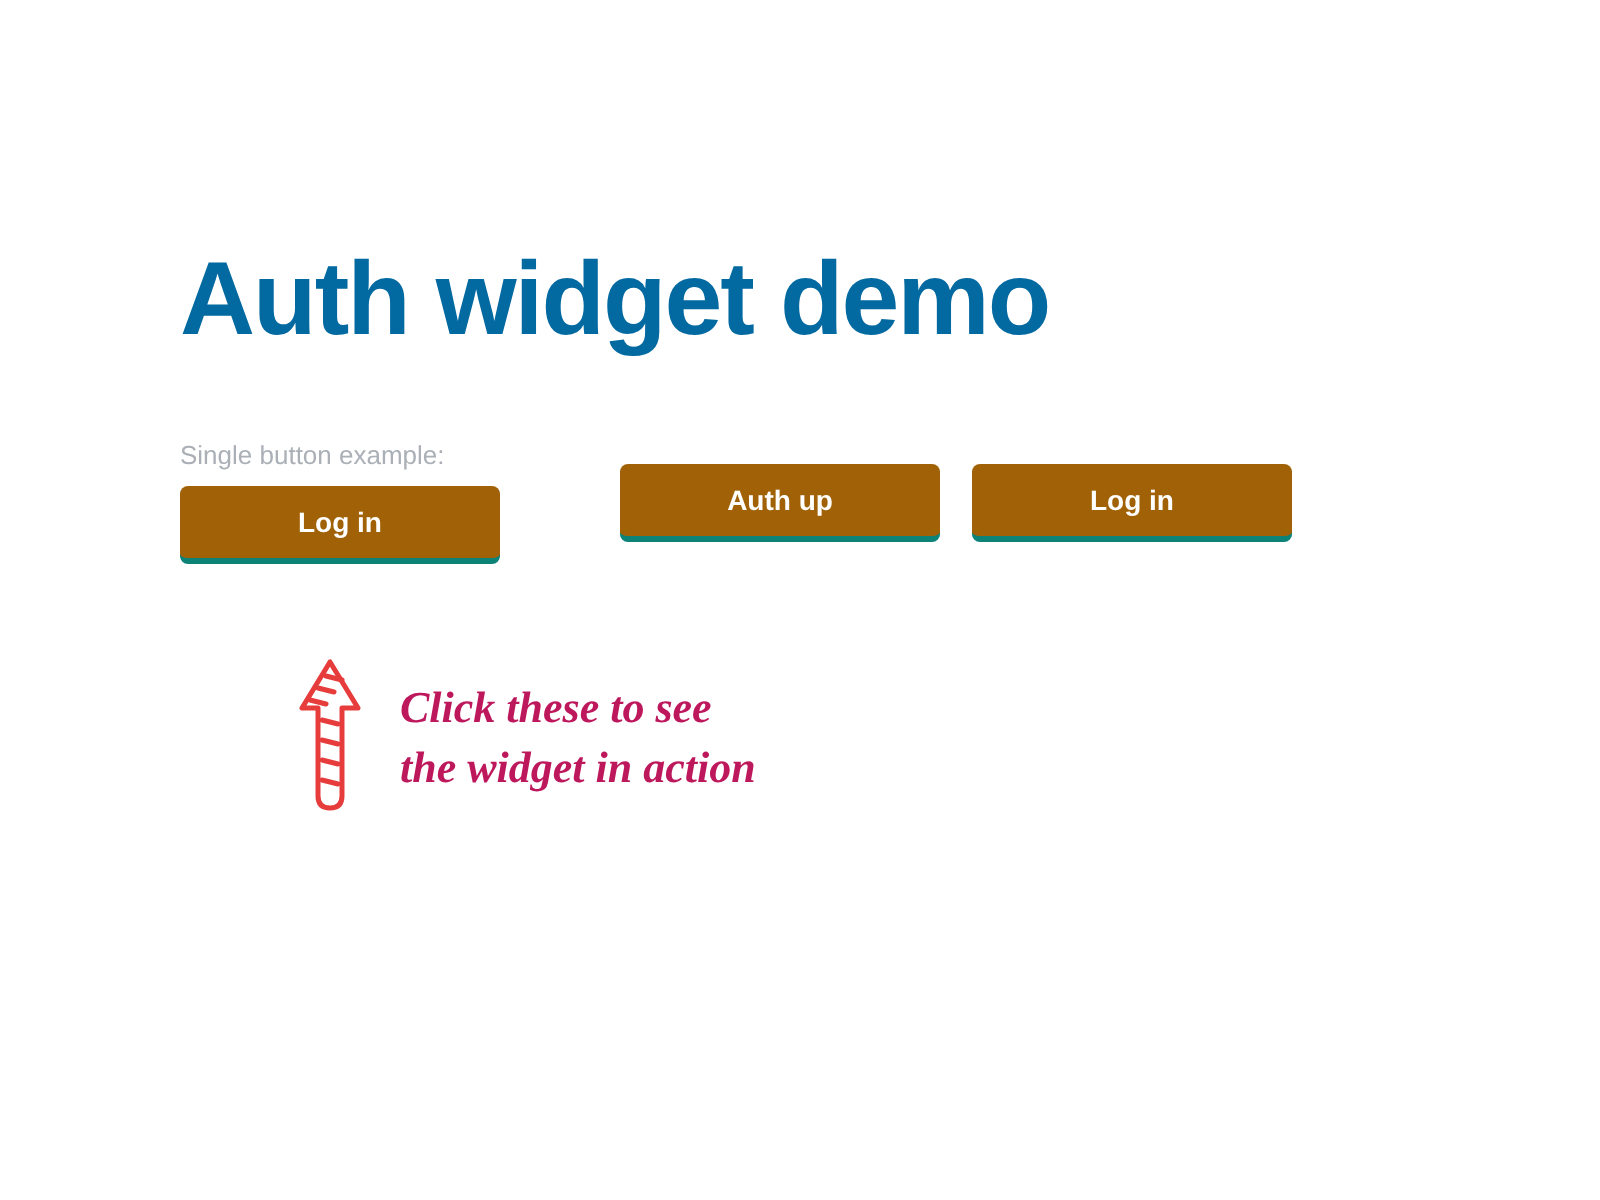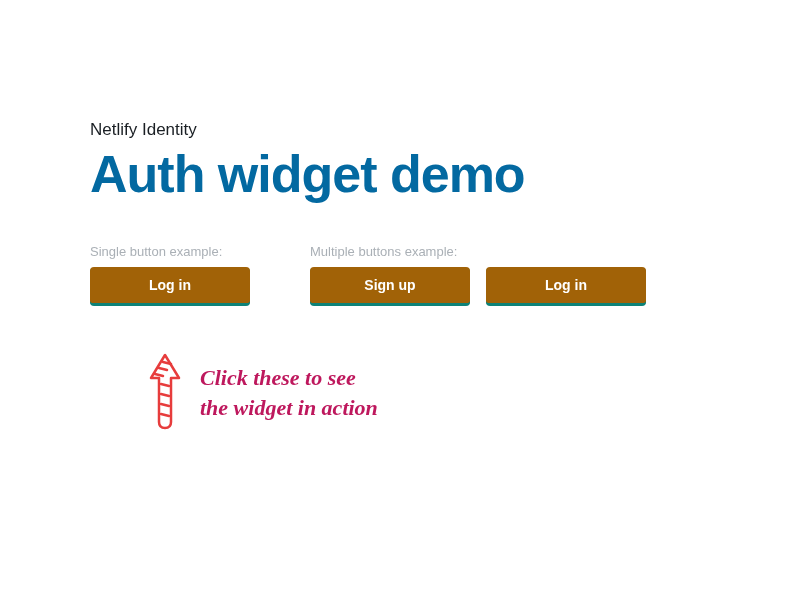--- a/index.html
+++ b/index.html
@@ -81,35 +81,33 @@
     }
     .arrow-icon {
       flex-shrink: 0;
       margin-top: 5px;
     }
   </style>
 </head>
 <body>
 
 <div class="container">
-  <div class="subtitle">Netlify Identity</div>
   <h1 class="title">Auth widget demo</h1>
 
   <div class="examples">
     <div class="example-group">
       <div class="example-label">Single button example:</div>
       <div class="button-row">
         <button class="btn">Log in</button>
       </div>
     </div>
 
     <div class="example-group">
-      <div class="example-label">Multiple buttons example:</div>
       <div class="button-row">
-        <button class="btn">Sign up</button>
+        <button class="btn">Auth up</button>
         <button class="btn">Log in</button>
       </div>
     </div>
   </div>
 
   <div class="annotation">
     <svg class="arrow-icon" width="40" height="82" viewBox="0 0 40 82">
       <g fill="none" stroke="#e73c3c" stroke-width="2.5" stroke-linecap="round" stroke-linejoin="round">
         <path d="M 20 5 L 6 28 L 14 28 L 14 72 Q 14 78 20 78 Q 26 78 26 72 L 26 28 L 34 28 Z" fill="#ffffff"></path>
         <path d="M 10 24 L 18 26"></path>

